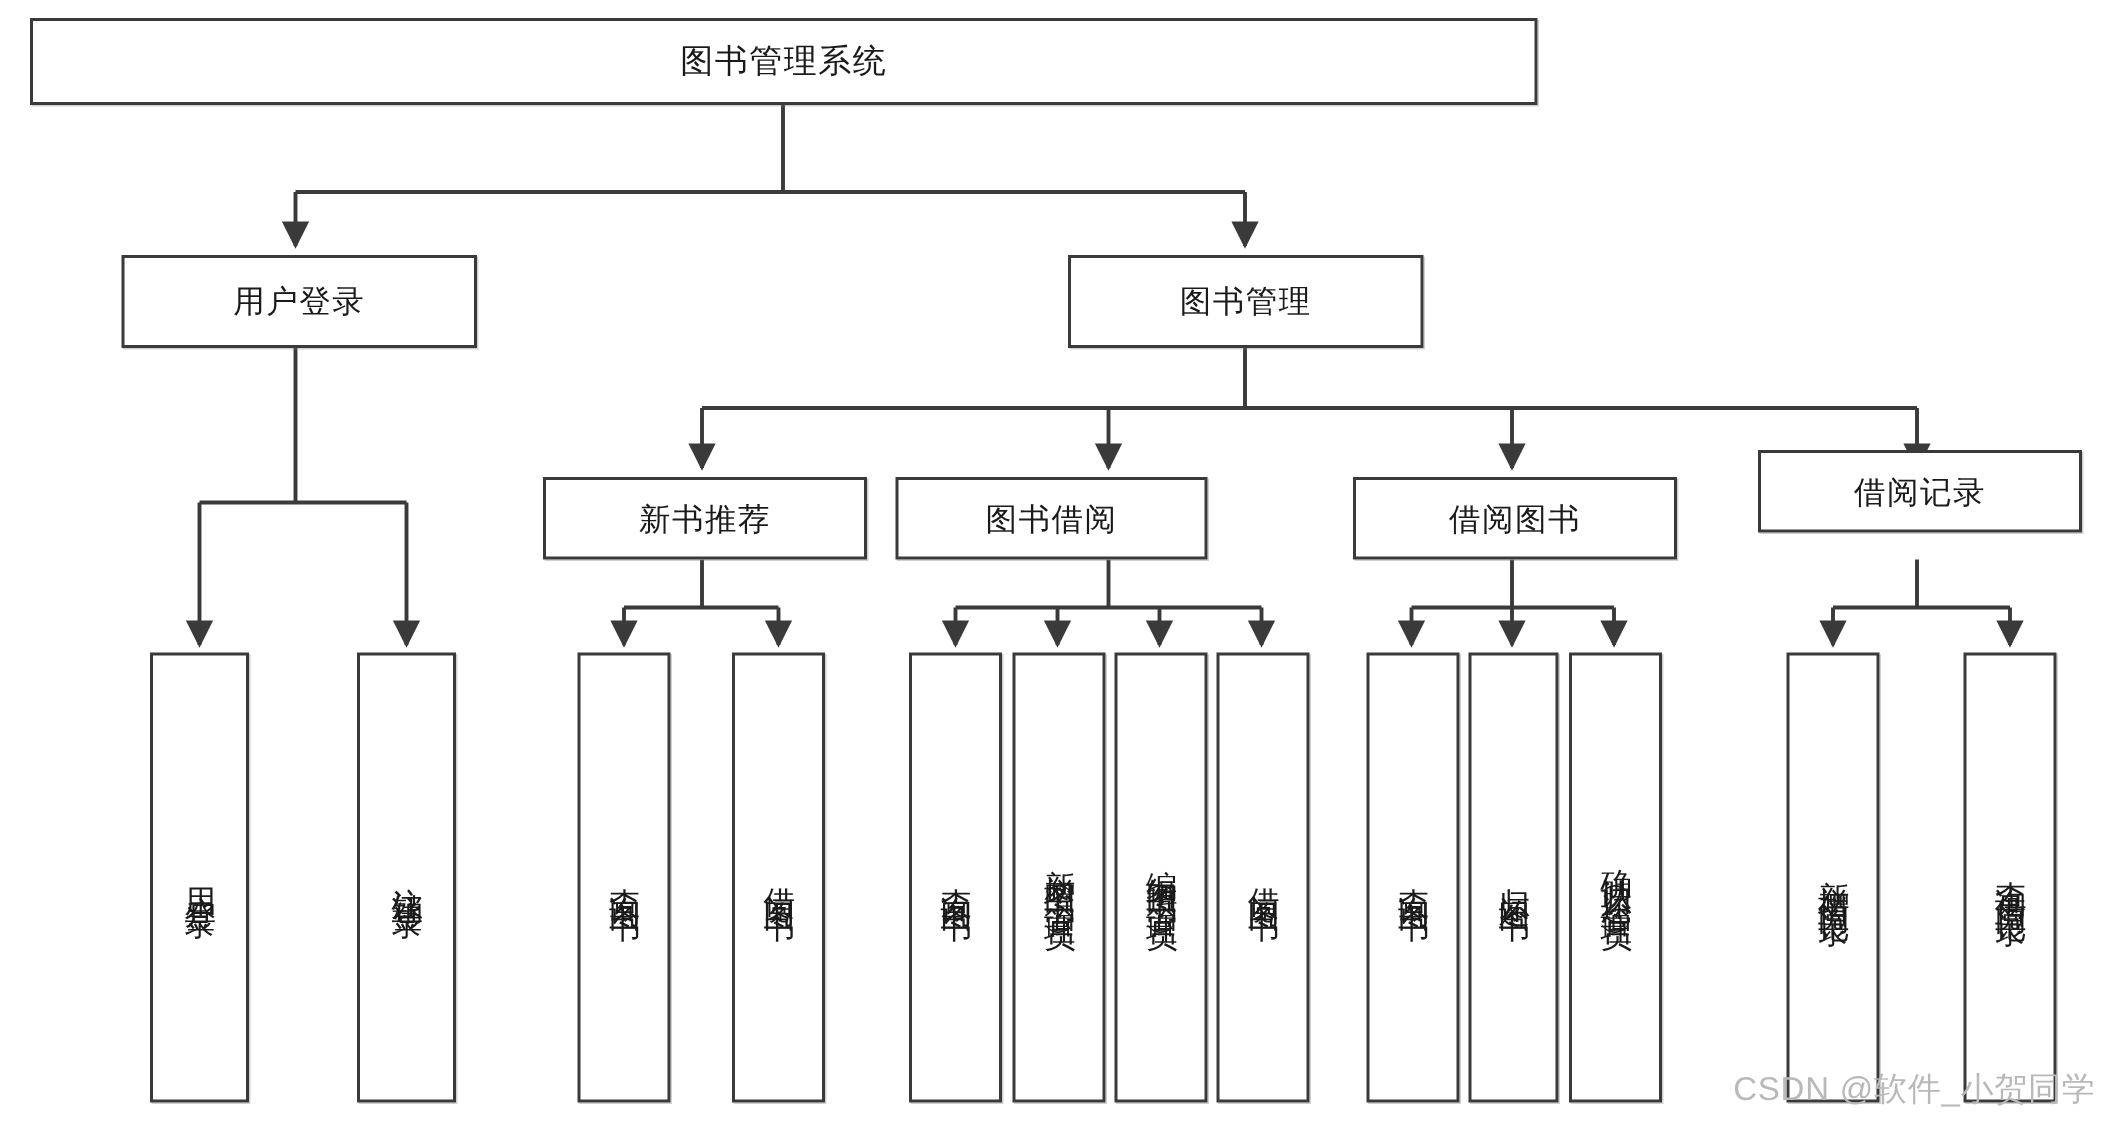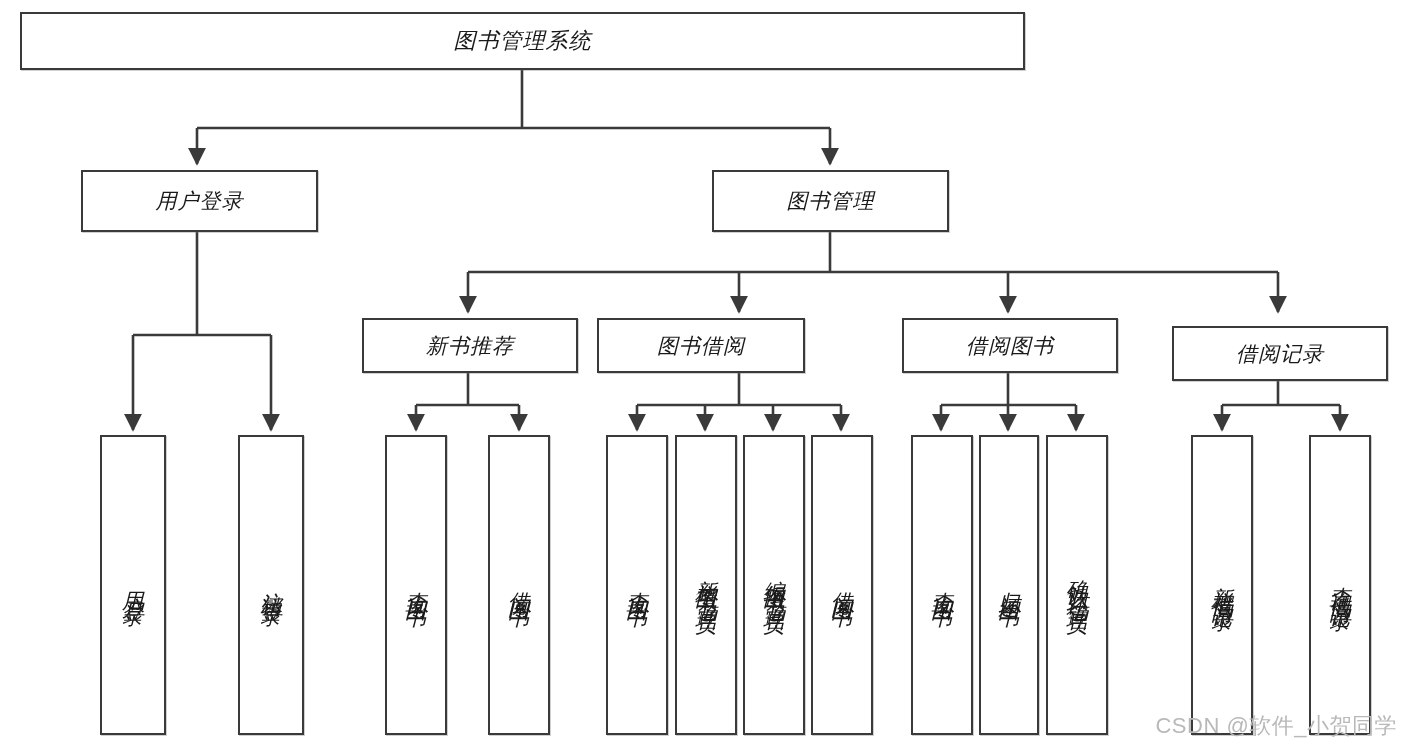--- a/index.html
+++ b/index.html
@@ -29,21 +29,20 @@
   .node {
     position: absolute;
     box-sizing: border-box;
     background: #ffffff;
     border: 2px solid #3a3a3a;
     display: flex;
     align-items: center;
     justify-content: center;
     color: #1a1a1a;
     box-shadow: 1px 1px 0 rgba(120,120,120,0.35);
-    font-style: italic;
   }
   .node.h {
     font-size: 21px;
     letter-spacing: 1px;
     white-space: nowrap;
   }
   .node.root {
     font-size: 22px;
   }
   .node.v {
@@ -143,21 +142,21 @@
   </div>
 
   <div class="node h" style="left:597px; top:318px; width:208px; height:55px;">
     <span>图书借阅</span>
   </div>
 
   <div class="node h" style="left:902px; top:318px; width:216px; height:55px;">
     <span>借阅图书</span>
   </div>
 
-  <div class="node h" style="left:1172px; top:326px; width:216px; height:55px;">
+  <div class="node h" style="left:1172px; top:300px; width:216px; height:55px;">
     <span>借阅记录</span>
   </div>
 
   <div class="node v" style="left:100px; top:435px; width:66px; height:300px;">
     <span class="vtext">用户登录</span>
   </div>
 
   <div class="node v" style="left:238px; top:435px; width:66px; height:300px;">
     <span class="vtext">注销登录</span>
   </div>

